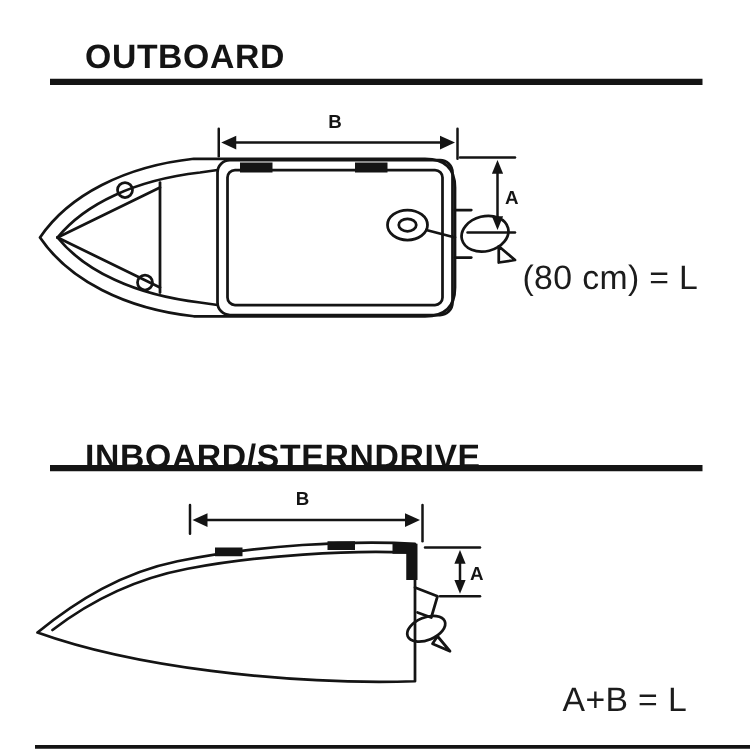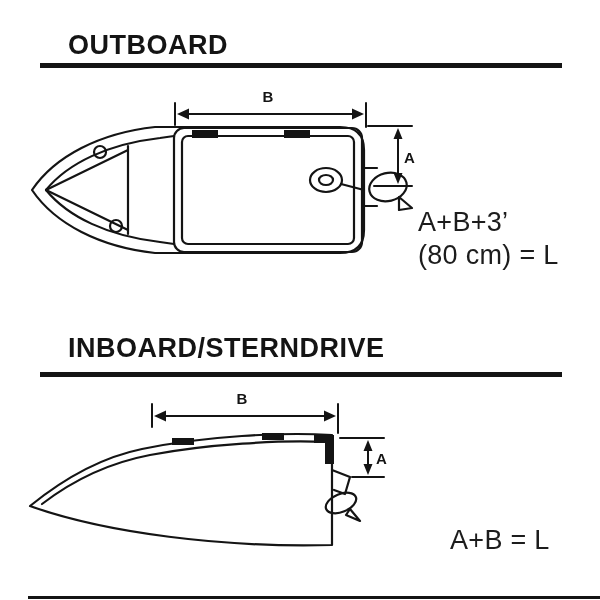--- a/index.html
+++ b/index.html
@@ -116,25 +116,24 @@
       <path d="M368 126 L412 126"></path>
       <path d="M374 186 L412 186"></path>
       <path d="M398 137 L398 175"></path>
       <path d="M398 128 L393.5 139 L402.5 139 Z" fill="#141414" stroke="none"></path>
       <path d="M398 184 L393.5 173 L402.5 173 Z" fill="#141414" stroke="none"></path>
     </g>
     <text class="dim-label" x="404" y="163" text-anchor="start">A</text>
   </svg>
 
   <div class="formula" style="left:418px; top:206px">
-    <div>A+B+3’</div>
     <div>(80 cm) = L</div>
   </div>
 
-  <h1 class="heading" style="top:333px">INBOARD/STERNDRIVE</h1>
+  <h1 class="heading" style="top:350px">INBOARD/STERNDRIVE</h1>
 
   <div class="rule" style="top:372px"></div>
 
   <svg class="drawing" style="top:388px" width="600" height="185" viewBox="0 388 600 185" xmlns="http://www.w3.org/2000/svg">
 
     <g stroke="#141414" fill="none" stroke-width="2.2" stroke-linejoin="round" stroke-linecap="round">
 
       <path d="M30 506 C 62 480, 98 458, 142 449 C 205 436, 282 432, 332 435 L 332 545 C 225 548, 105 533, 30 506 Z"></path>
 
       <path d="M42 504 C 72 481, 108 463, 150 455 C 208 444, 280 440, 326 442"></path>
@@ -163,19 +162,19 @@
     <g stroke="#141414" stroke-width="2" stroke-linecap="round">
       <path d="M340 438 L384 438"></path>
       <path d="M352 477 L384 477"></path>
       <path d="M368 447 L368 468"></path>
       <path d="M368 440 L363.5 451 L372.5 451 Z" fill="#141414" stroke="none"></path>
       <path d="M368 475 L363.5 464 L372.5 464 Z" fill="#141414" stroke="none"></path>
     </g>
     <text class="dim-label" x="376" y="464" text-anchor="start">A</text>
   </svg>
 
-  <div class="formula" style="left:450px; top:524px">
+  <div class="formula" style="left:450px; top:544px">
     <div>A+B  = L</div>
   </div>
 
   <div class="bottom-border"></div>
 
 </div>
 
 </body></html>

